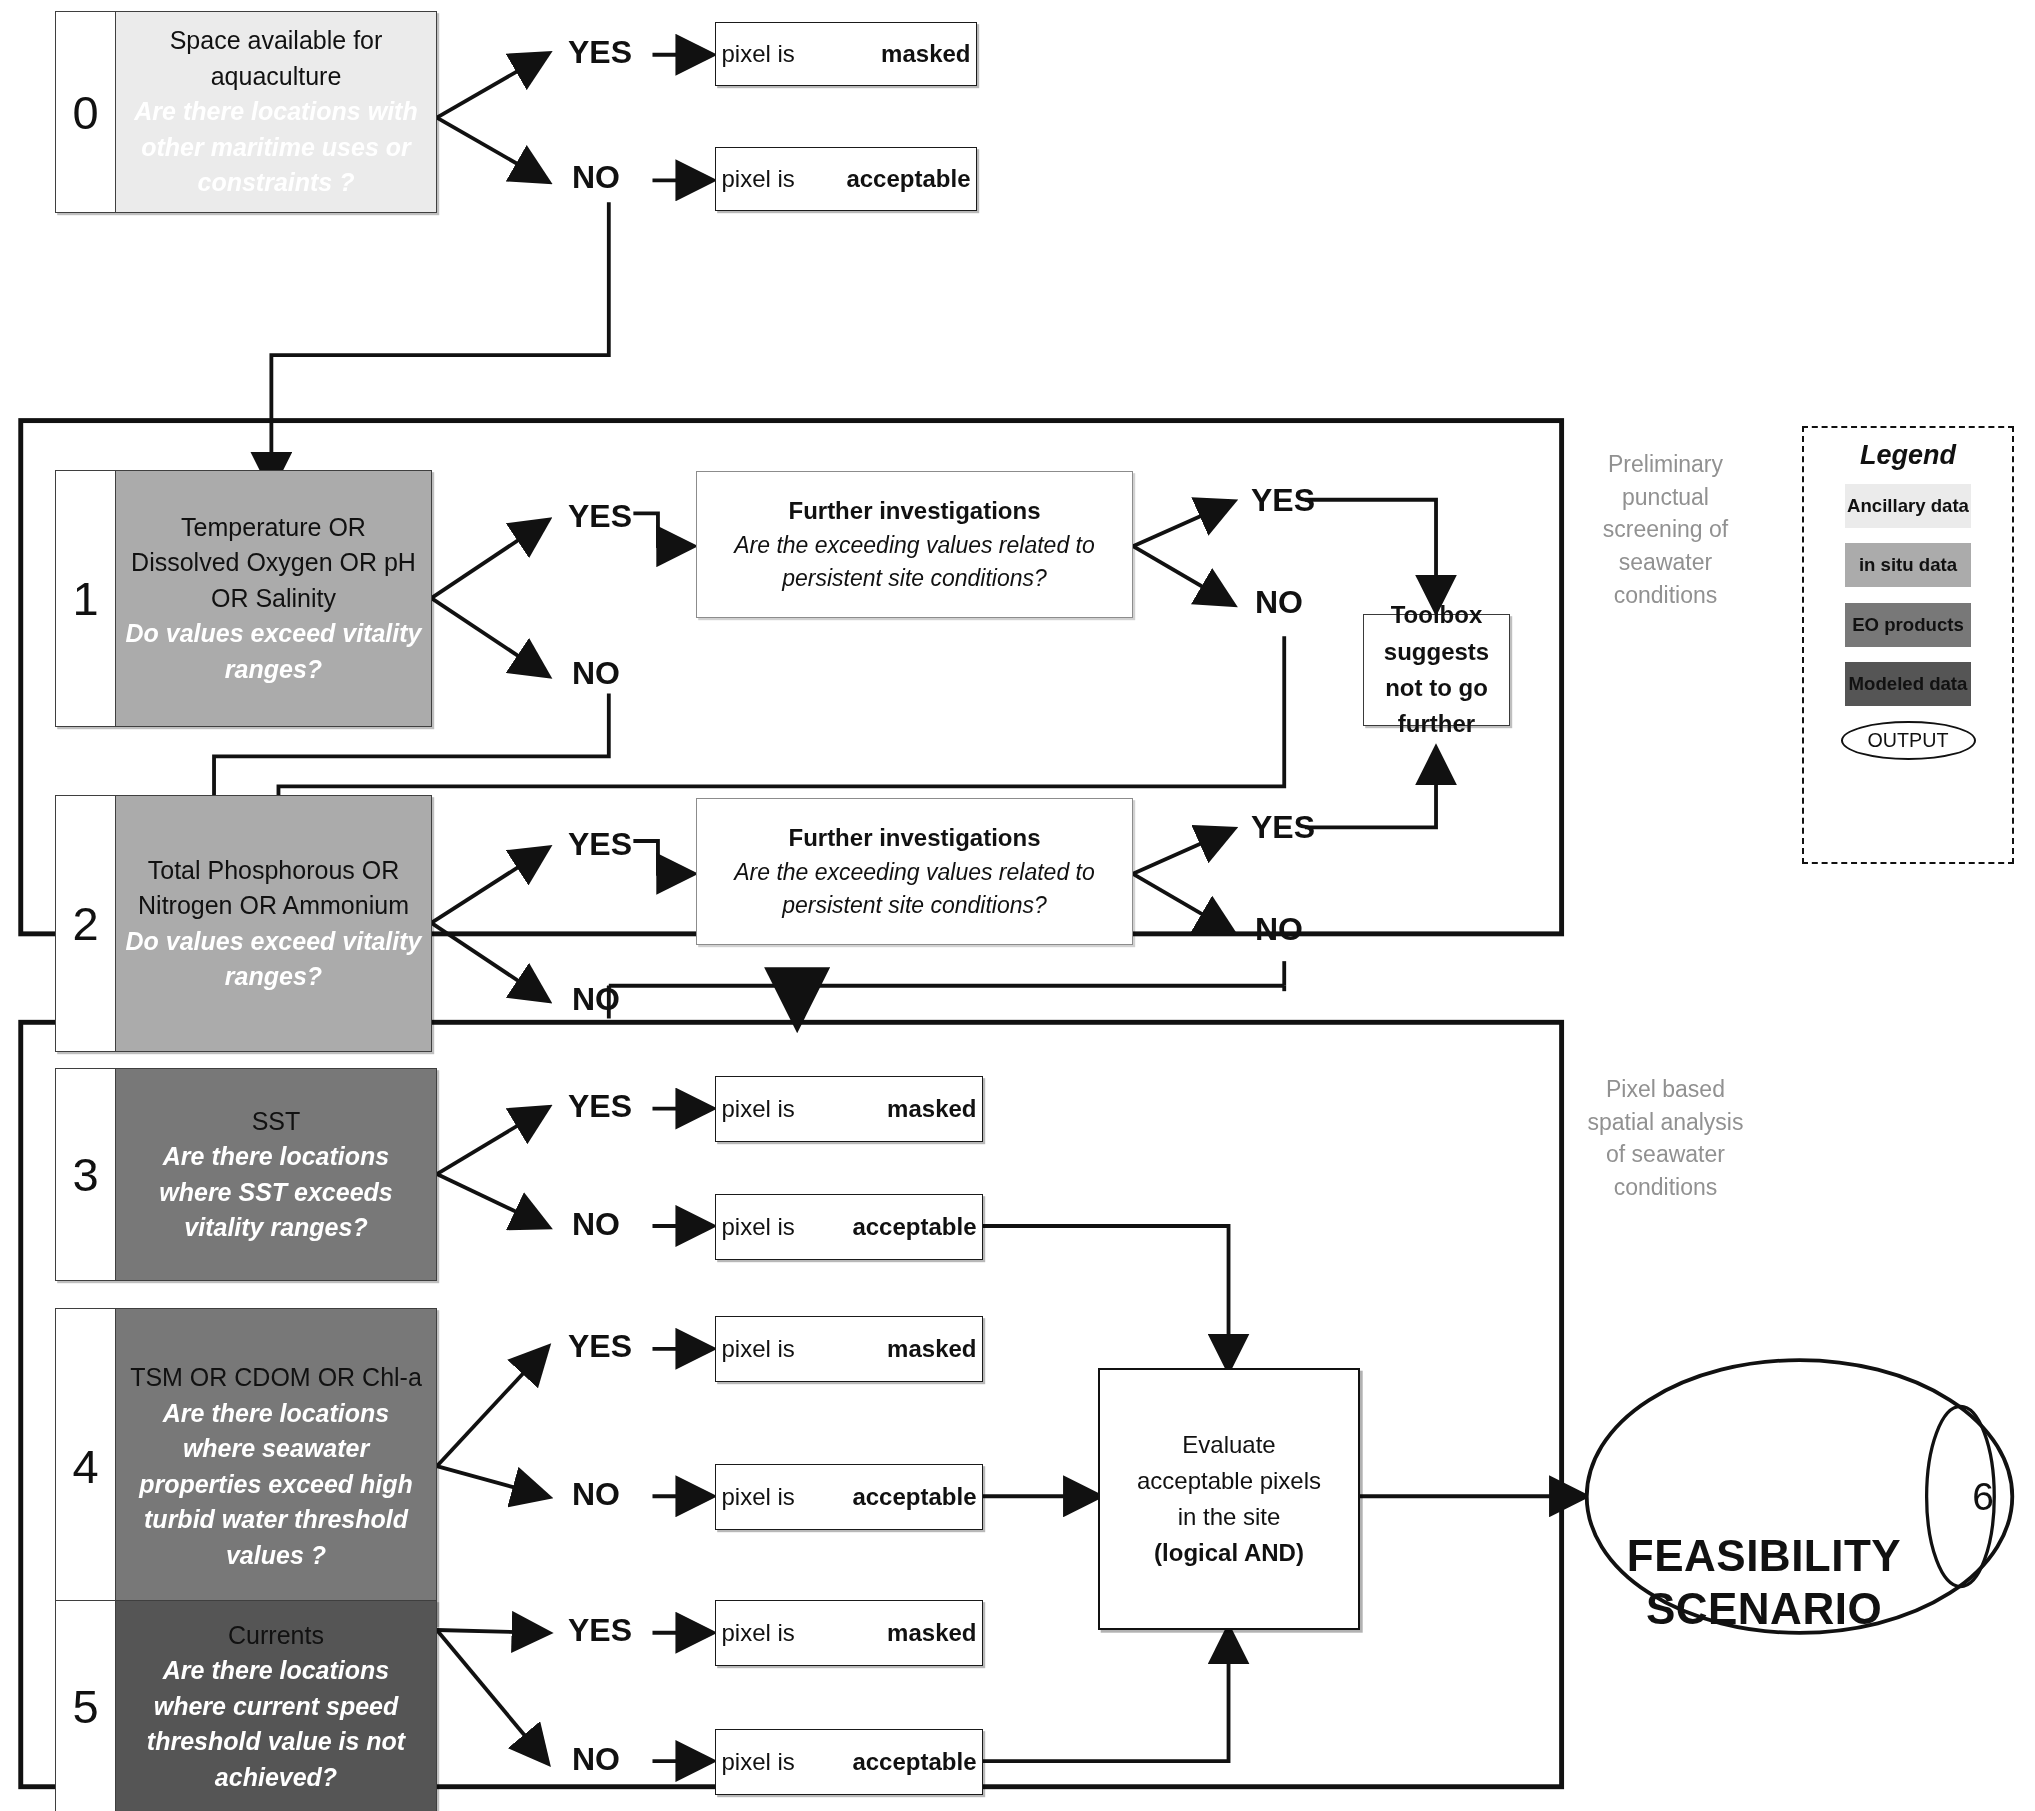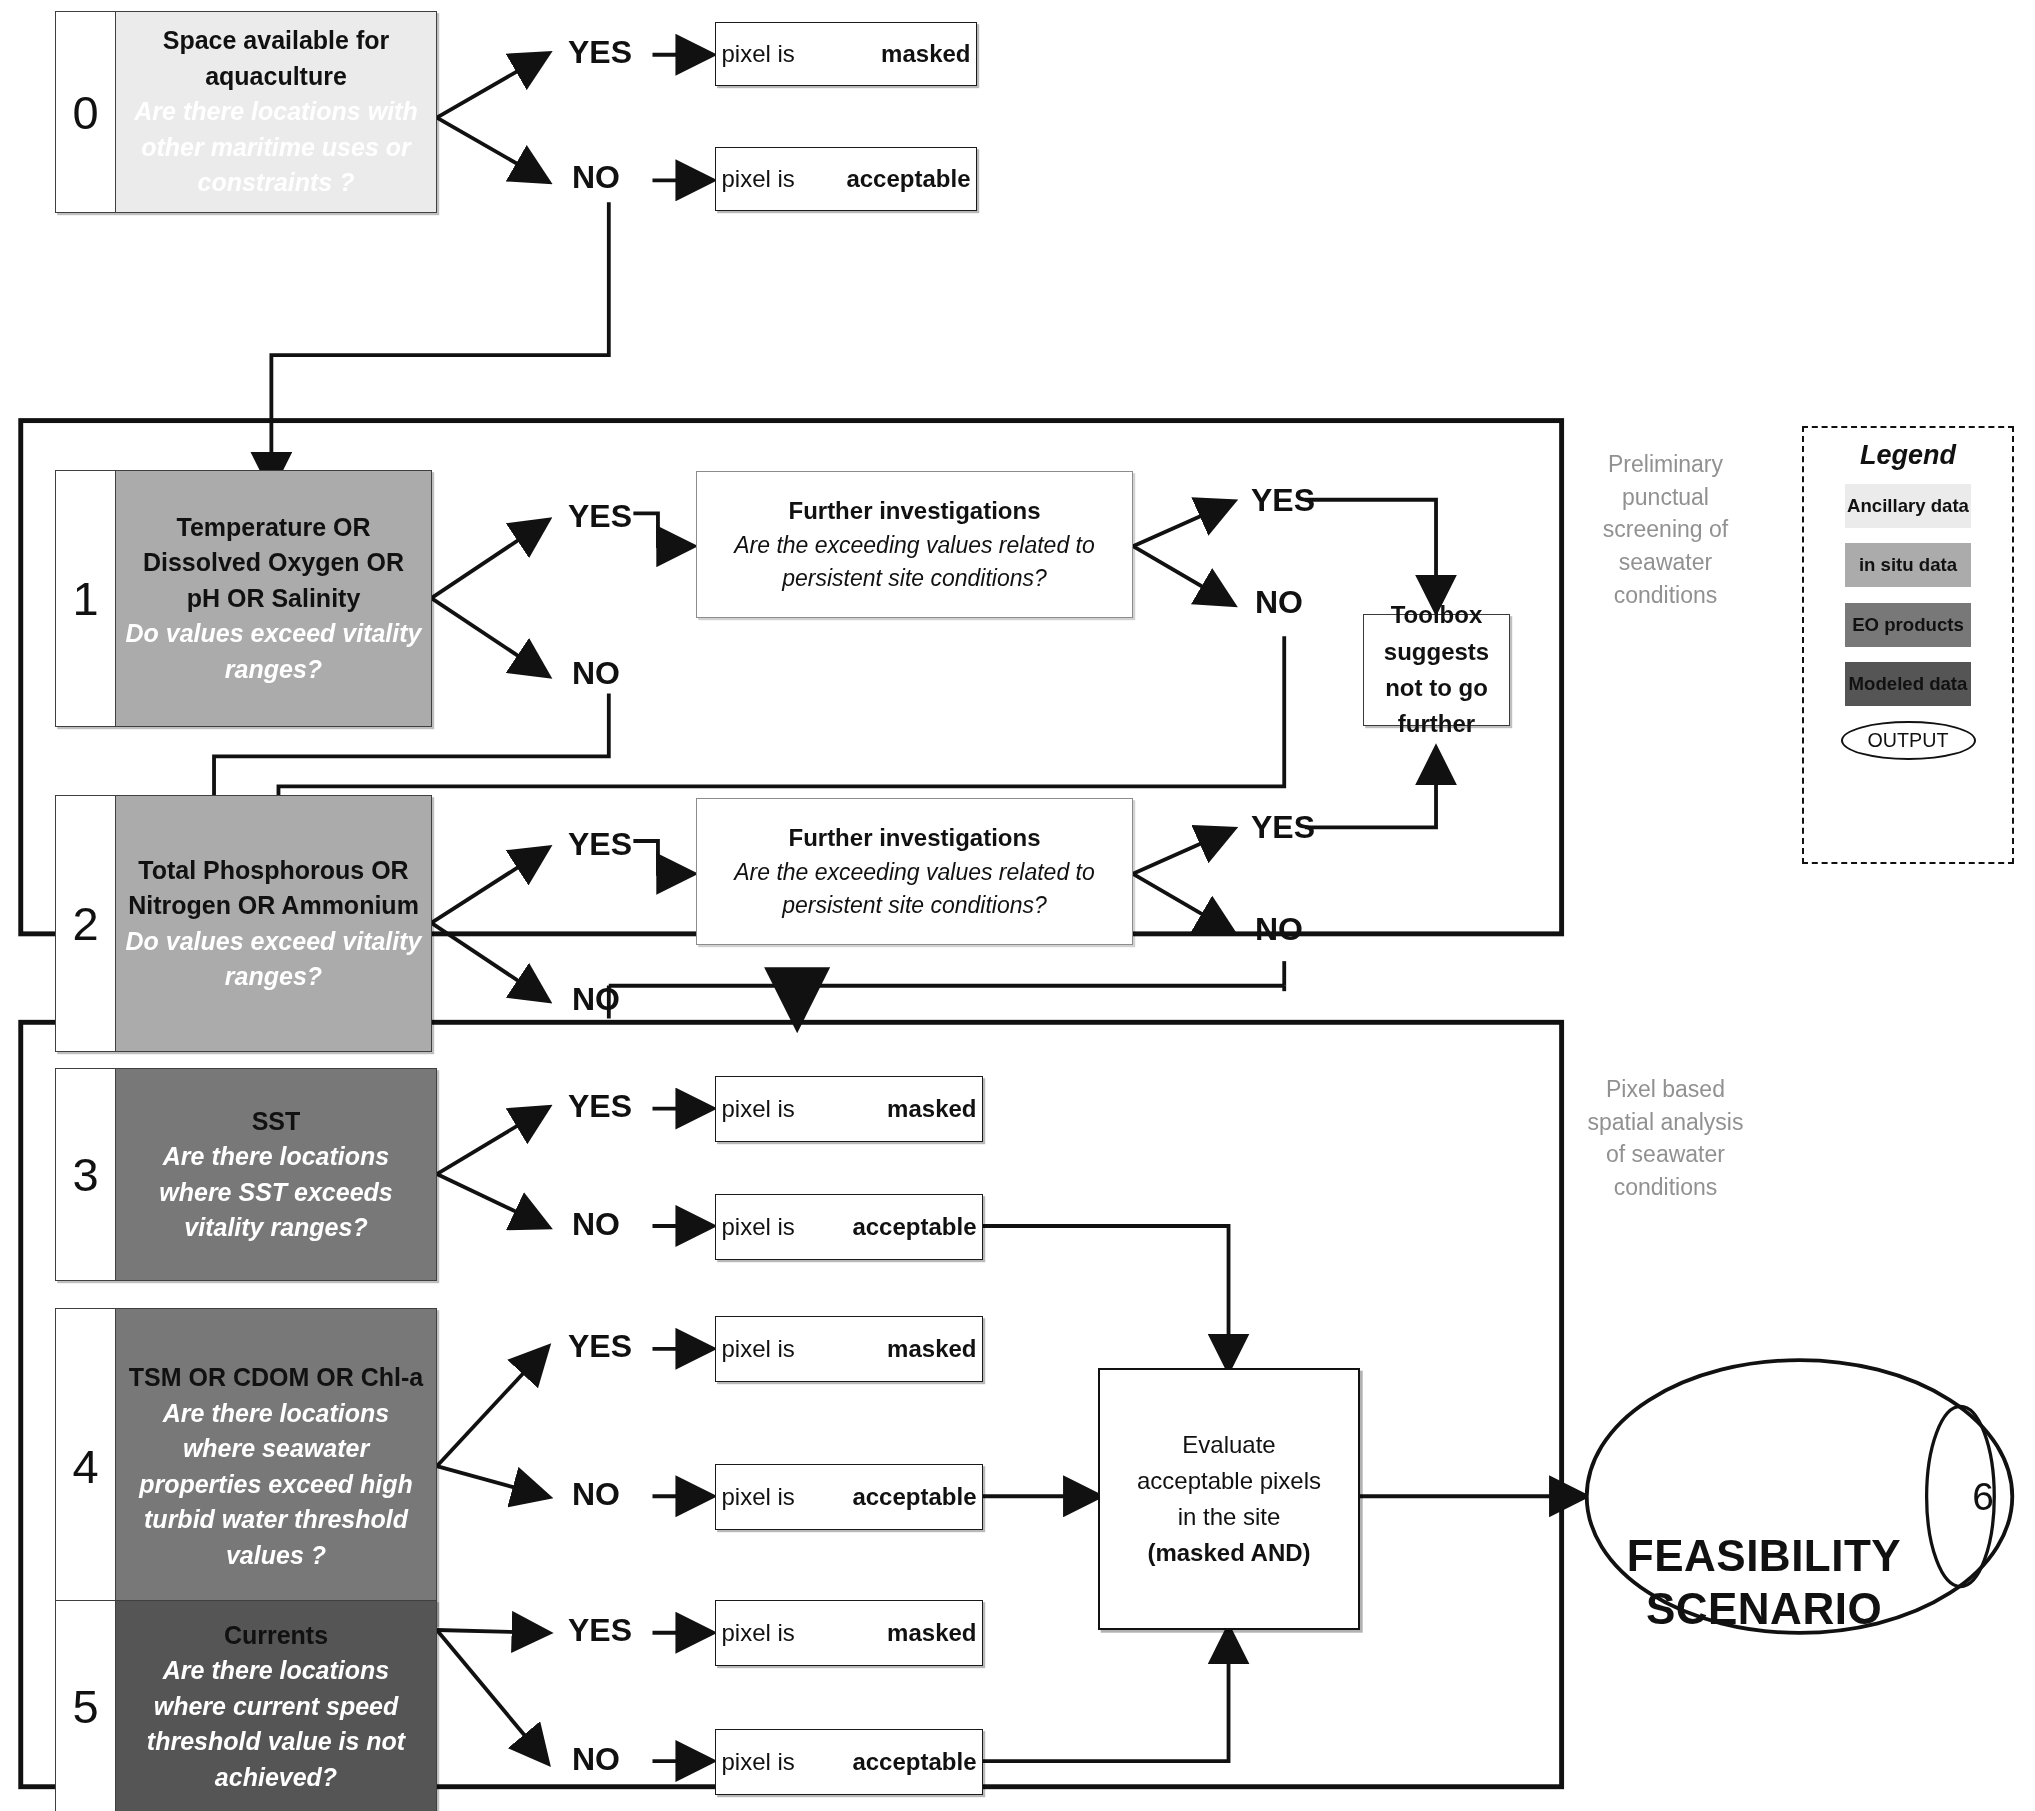--- a/index.html
+++ b/index.html
@@ -10,21 +10,21 @@
   .node{position:absolute;box-sizing:border-box;}
 
   
   .dec{display:flex;align-items:stretch;border:1.6px solid #3f3f3f;background:#fff;
        box-shadow:2.2px 2.2px 0 rgba(0,0,0,.25);}
   .dec .idx{flex:0 0 59px;display:flex;align-items:center;justify-content:center;
             background:#fff;border-right:1.6px solid #3f3f3f;font-size:47px;color:#111;
             font-family:"Liberation Sans", sans-serif;}
   .dec .body{flex:1 1 auto;display:flex;flex-direction:column;align-items:center;
              justify-content:center;text-align:center;padding:5.5px 7.6px;}
-  .dec .t1{font-weight:bold;color:#111;font-size:25px;line-height:1.42;}
+  .dec .t1{font-weight:normal;color:#111;font-size:25px;line-height:1.42;}
   .dec .t2{font-style:italic;font-weight:bold;color:#ffffff;font-size:25px;line-height:1.42;}
 
   .tone-anc{background:#ebebeb;}
   .tone-insitu{background:#ababab;}
   .tone-eo{background:#787878;}
   .tone-model{background:#555555;}
   .tone-anc .t2{color:#ffffff;}
 
   
   .obox{display:flex;align-items:center;justify-content:space-between;text-align:center;
@@ -290,21 +290,21 @@
   </div>
   <div class="node obox" style="left:715px;top:1729px;width:268px;height:66px;">
     <span>pixel is </span>
       <b>acceptable</b>
   </div>
 
   <div class="node ebox" style="left:1098px;top:1368px;width:262px;height:262px;">
     <div>Evaluate</div>
     <div>acceptable pixels</div>
     <div>in the site</div>
-    <div class="bold">(masked AND)</div>
+    <div class="bold">(logical AND)</div>
   </div>
 
   <div class="sidenote" style="left:1578px;top:1073px;width:175px;">Pixel based spatial analysis of seawater conditions</div>
 
   <div class="feas" style="left:1584px;top:1357px;width:431px;height:279px;">
     <svg width="431" height="279" viewBox="0 0 790 510" xmlns="http://www.w3.org/2000/svg">
       <ellipse cx="395" cy="255" rx="390" ry="250" fill="#fff" stroke="#111" stroke-width="7"></ellipse>
       <ellipse cx="690" cy="255" rx="62" ry="165" fill="none" stroke="#111" stroke-width="6"></ellipse>
     </svg>
     <div class="ftxt">

